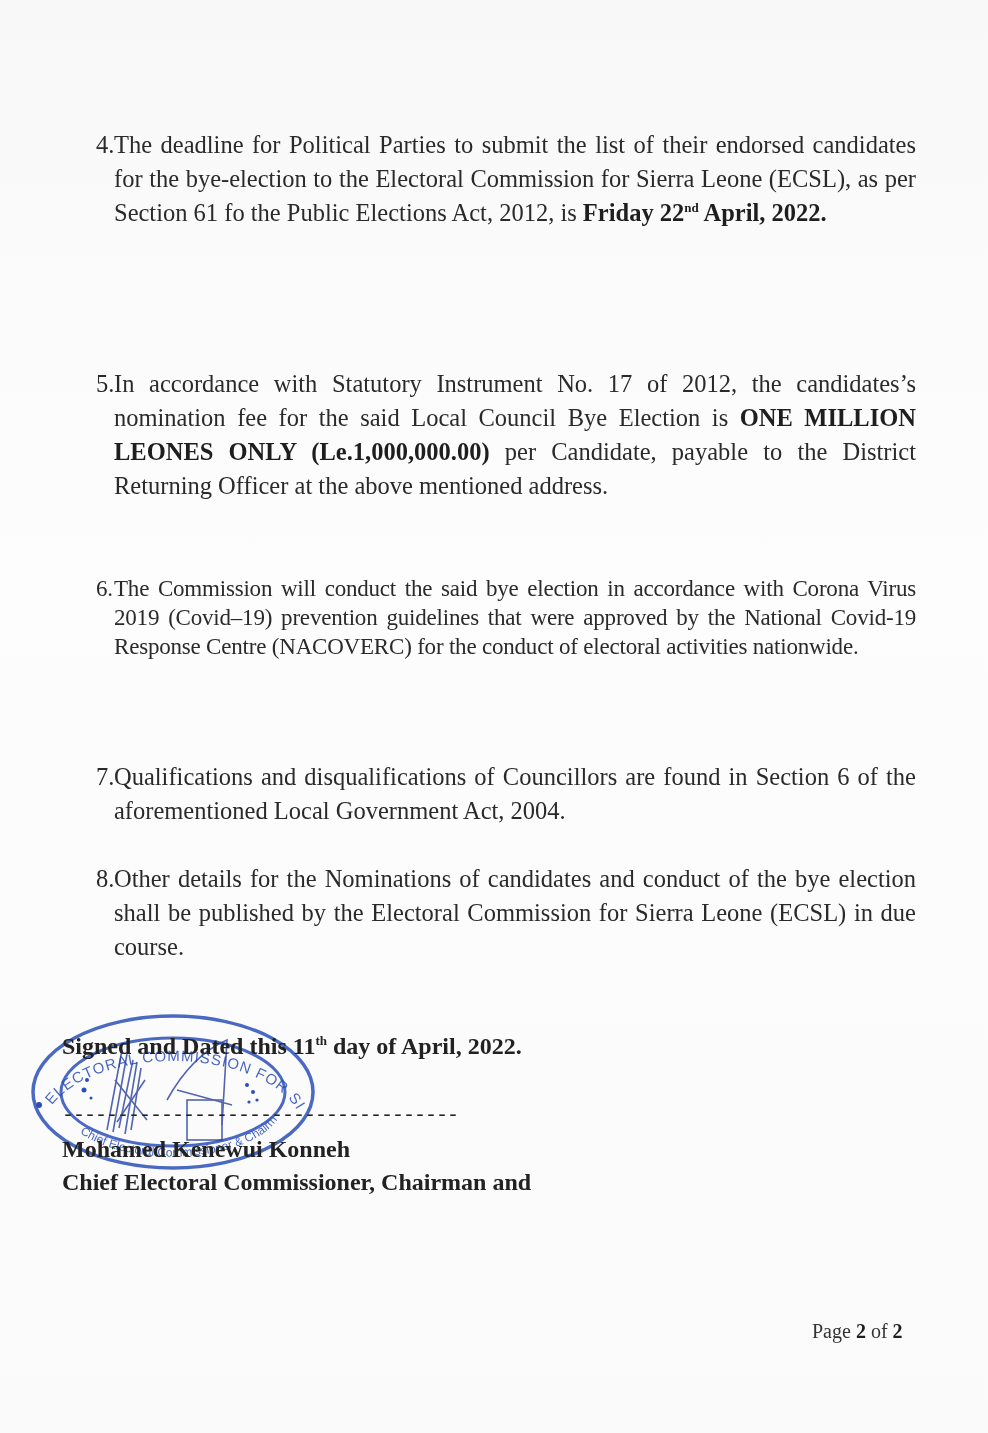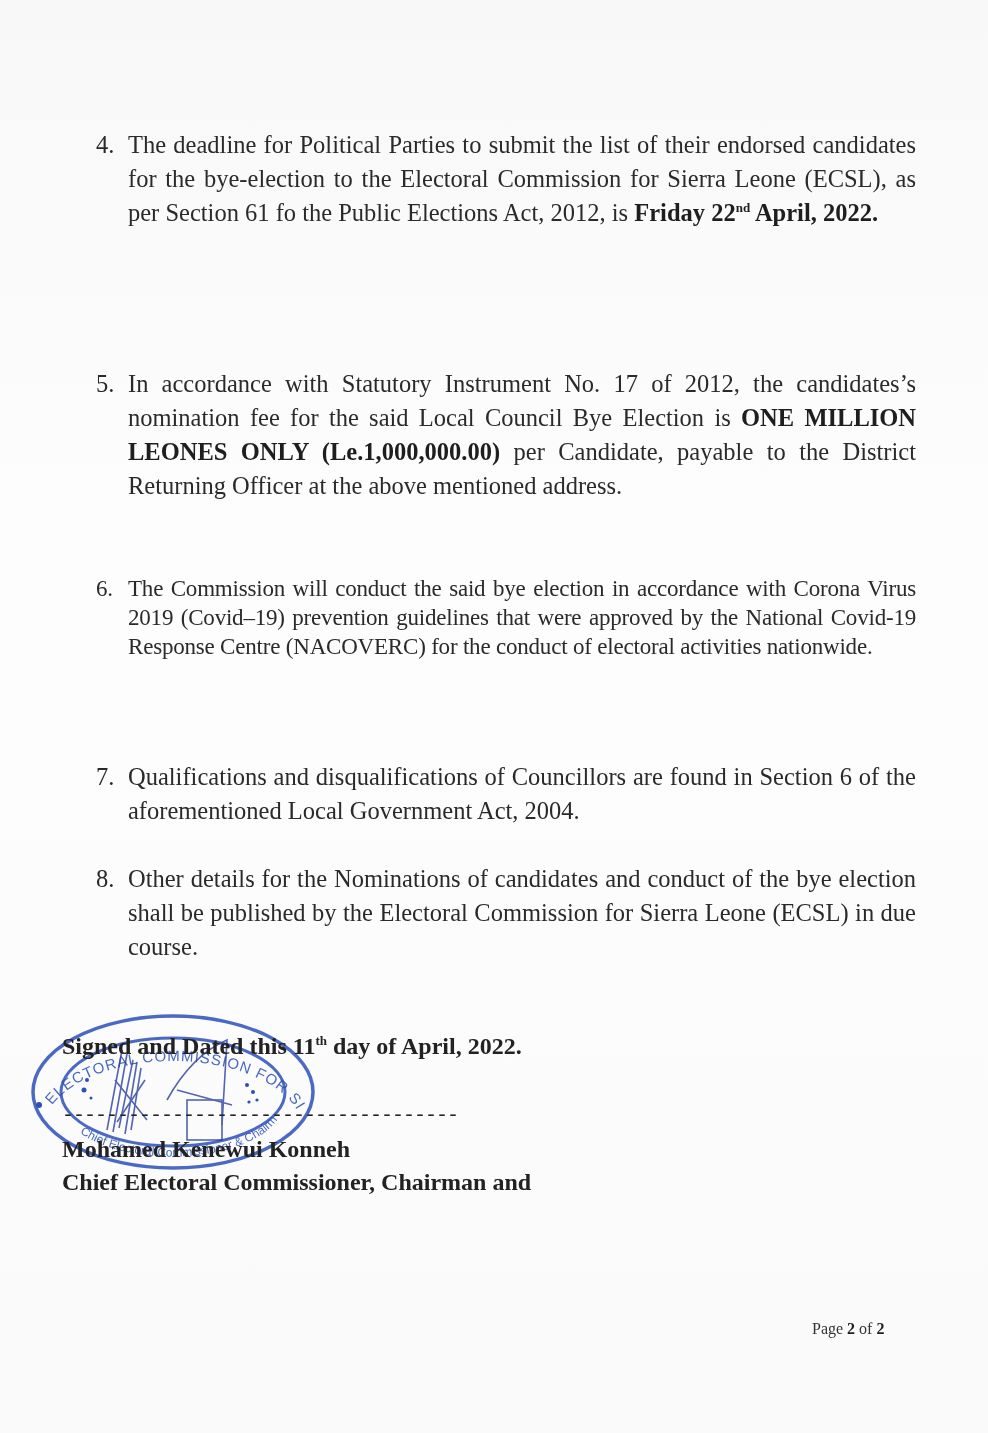--- a/index.html
+++ b/index.html
@@ -5,30 +5,30 @@
   html, body { margin: 0; padding: 0; }
   body {
     width: 988px; height: 1433px; position: relative; overflow: hidden;
     background: #fbfbfb;
     font-family: "Liberation Serif", "DejaVu Serif", serif;
     color: #2a2a2a;
   }
   .page { position: absolute; inset: 0; background: linear-gradient(180deg,#f8f8f8 0%,#fdfdfd 40%,#fafafa 100%); }
   .item { position: absolute; left: 96px; width: 820px; font-size: 24.5px; }
   .item .num { position: absolute; left: 0; top: 0; }
-  .item .txt { margin-left: 32px; text-align: justify; text-align-last: left; }
+  .item .txt { margin-left: 18px; text-align: justify; text-align-last: left; }
   .lh34 { line-height: 34px; }
   .lh30 { line-height: 29px; }
   .narrow { font-size: 23px; letter-spacing: -0.2px; }
   b { font-weight: bold; color: #1e1e1e; }
   sup { font-size: 13px; vertical-align: 9px; line-height: 0; }
   .sign { position: absolute; left: 62px; font-size: 24px; font-weight: bold; color: #222; }
   .dashes { position: absolute; left: 62px; top: 1104px; font-size: 20px; letter-spacing: -1px; color: #222; font-family: "Liberation Mono", monospace; }
   .stamp { position: absolute; left: 27px; top: 1010px; width: 292px; height: 162px; }
-  .footer { position: absolute; left: 812px; top: 1320px; font-size: 16px; color: #333; }
+  .footer { position: absolute; left: 812px; top: 1320px; font-size: 20px; color: #333; }
 </style>
 </head>
 <body>
 
 <div class="page">
 
   <div class="item lh34" style="top:128px;">
     <span class="num">4.</span>
     <div class="txt"><span>The deadline for Political Parties to submit the list of their endorsed candidates for the bye-election to the Electoral Commission for Sierra Leone  (ECSL), as per Section 61 fo the Public Elections Act, 2012, is </span><b>Friday 22</b><b><sup>nd</sup></b><b> April, 2022.</b></div>
   </div>

